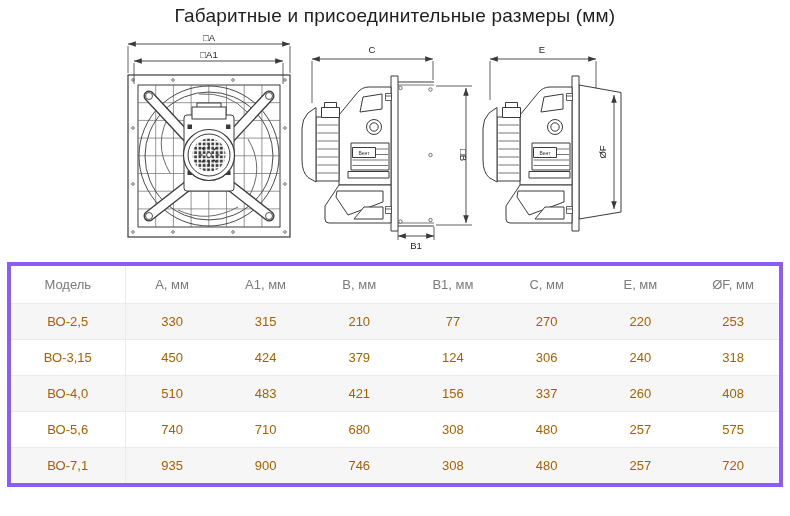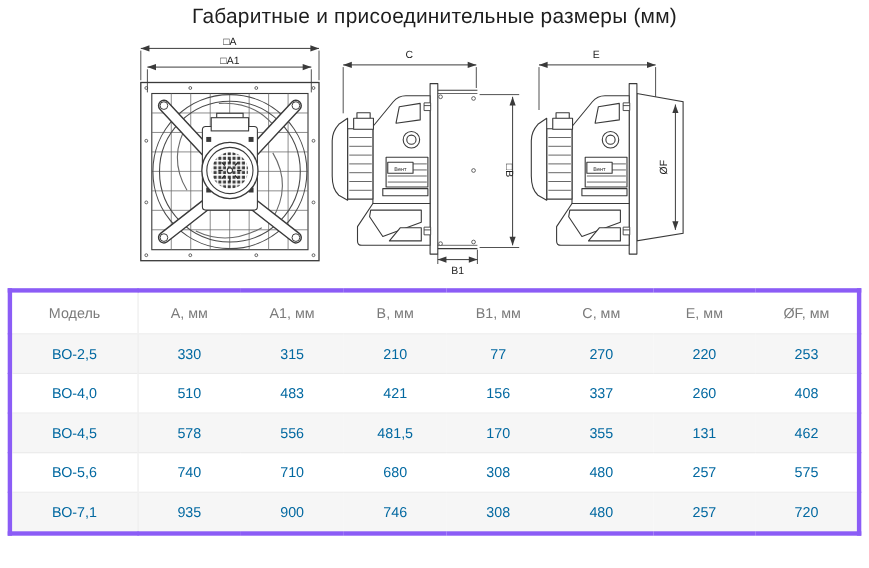--- a/index.html
+++ b/index.html
@@ -19,21 +19,21 @@
   .dim-table {
     position:absolute; top:262px; left:7px; width:776px;
     border-collapse:collapse; table-layout:fixed;
     font-size:13px;
   }
   .dim-table, .dim-table th, .dim-table td { border:0; }
   .dim-table { border:4px solid #8b5cf6; }
   .dim-table th, .dim-table td { border-top:1px solid #ebebeb; text-align:center; padding:0; }
   .dim-table th:first-child, .dim-table td:first-child { border-right:1px solid #ebebeb; }
   .dim-table thead th { height:37px; font-weight:400; color:#7b7b7b; }
-  .dim-table tbody td { height:35px; color:#0369a1; }
+  .dim-table tbody td { height:35px; color:#a16207; }
   .dim-table tbody tr:nth-child(odd) td { background:#f6f6f6; }
 </style>
 </head>
 <body>
 
 <div class="page">
 
   <h1 class="page-title">Габаритные и присоединительные размеры (мм)</h1>
 
   <svg class="drawings" width="790" height="260" viewBox="0 0 790 260">
@@ -277,40 +277,40 @@
           <td>ВО-2,5</td>
           <td>330</td>
           <td>315</td>
           <td>210</td>
           <td>77</td>
           <td>270</td>
           <td>220</td>
           <td>253</td>
         </tr>
         <tr>
+          <td>ВО-3,15</td>
+          <td>450</td>
+          <td>424</td>
+          <td>379</td>
+          <td>124</td>
+          <td>306</td>
+          <td>240</td>
+          <td>318</td>
+        </tr>
+        <tr>
           <td>ВО-4,0</td>
           <td>510</td>
           <td>483</td>
           <td>421</td>
           <td>156</td>
           <td>337</td>
           <td>260</td>
           <td>408</td>
         </tr>
         <tr>
-          <td>ВО-4,5</td>
-          <td>578</td>
-          <td>556</td>
-          <td>481,5</td>
-          <td>170</td>
-          <td>355</td>
-          <td>131</td>
-          <td>462</td>
-        </tr>
-        <tr>
           <td>ВО-5,6</td>
           <td>740</td>
           <td>710</td>
           <td>680</td>
           <td>308</td>
           <td>480</td>
           <td>257</td>
           <td>575</td>
         </tr>
         <tr>

